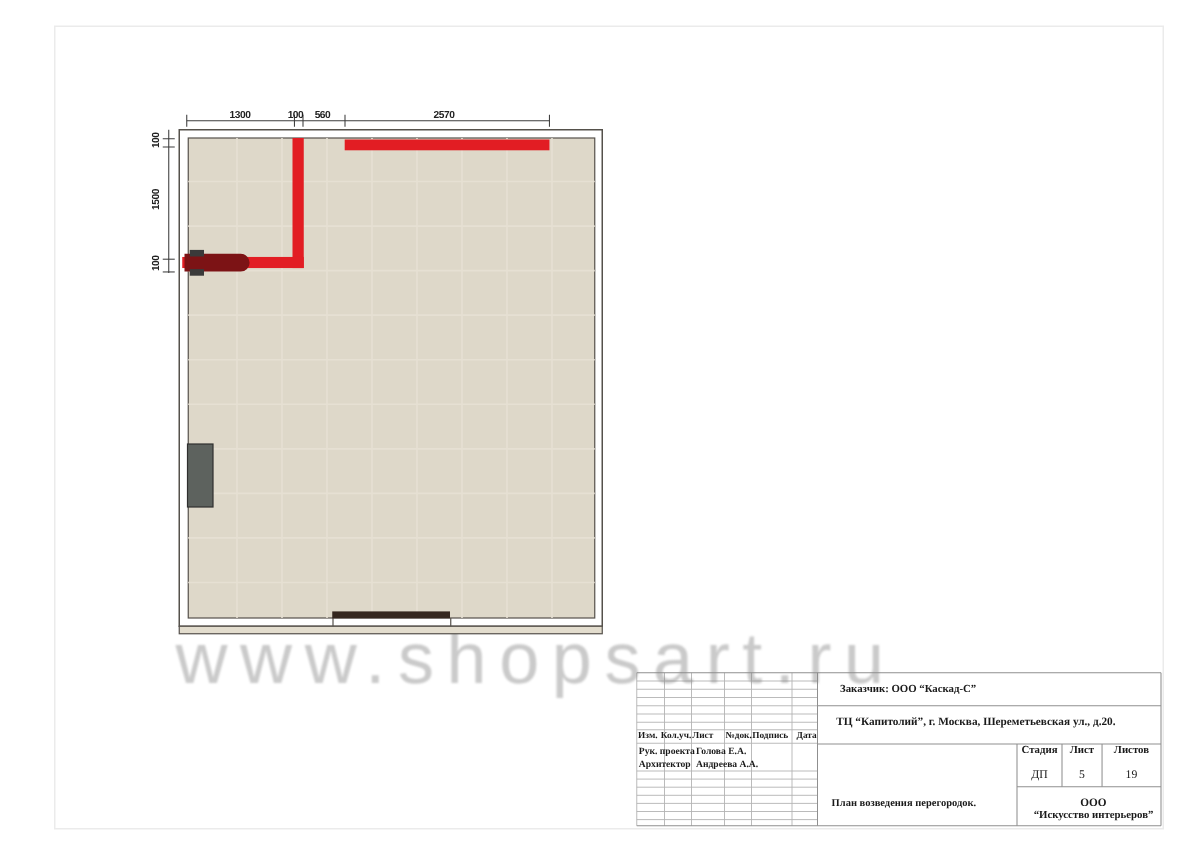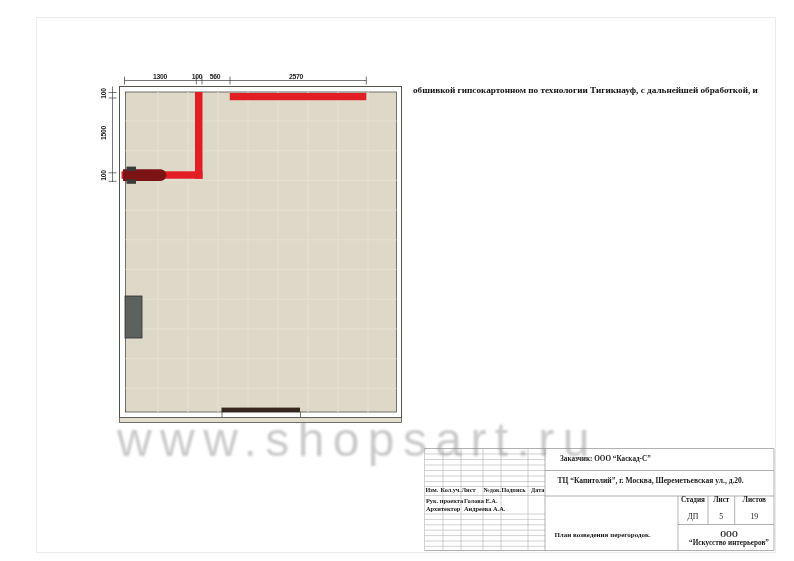--- a/index.html
+++ b/index.html
@@ -88,21 +88,20 @@
 
   <rect x="125" y="296" width="17" height="42" fill="#5d625e" stroke="#2f2f2f" stroke-width="0.8"></rect>
 
   <rect x="221.5" y="407.6" width="78.5" height="4.6" fill="#35271f"></rect>
 </svg>
 
 <div class="abs" style="left:117px;top:407.5px;font-family:'Liberation Sans',sans-serif;white-space:nowrap;
      font-size:48px;line-height:64px;color:rgba(138,138,138,0.45);letter-spacing:8.4px;filter:blur(0.8px);z-index:5;">www.shopsart.ru</div>
 
 <div class="abs" style="left:413px;top:84px;width:341px;font-size:9.2px;line-height:13px;font-weight:bold;color:#111;">
-  <div style="text-align:justify;text-align-last:justify;white-space:nowrap;">обшивкой гипсокартонном по технологии Тигикнауф, <span></span> с дальнейшей обработкой, и</div>
 </div>
 
 <svg class="abs" style="left:420px;top:444px;" width="360" height="112" viewBox="420 444 360 112">
 
   <g stroke="#b3b3b3" stroke-width="0.6" fill="none">
     <line x1="424.5" y1="454" x2="545" y2="454"></line>
     <line x1="424.5" y1="459.5" x2="545" y2="459.5"></line>
     <line x1="424.5" y1="465" x2="545" y2="465"></line>
     <line x1="424.5" y1="470.5" x2="545" y2="470.5"></line>
     <line x1="424.5" y1="476" x2="545" y2="476"></line>

